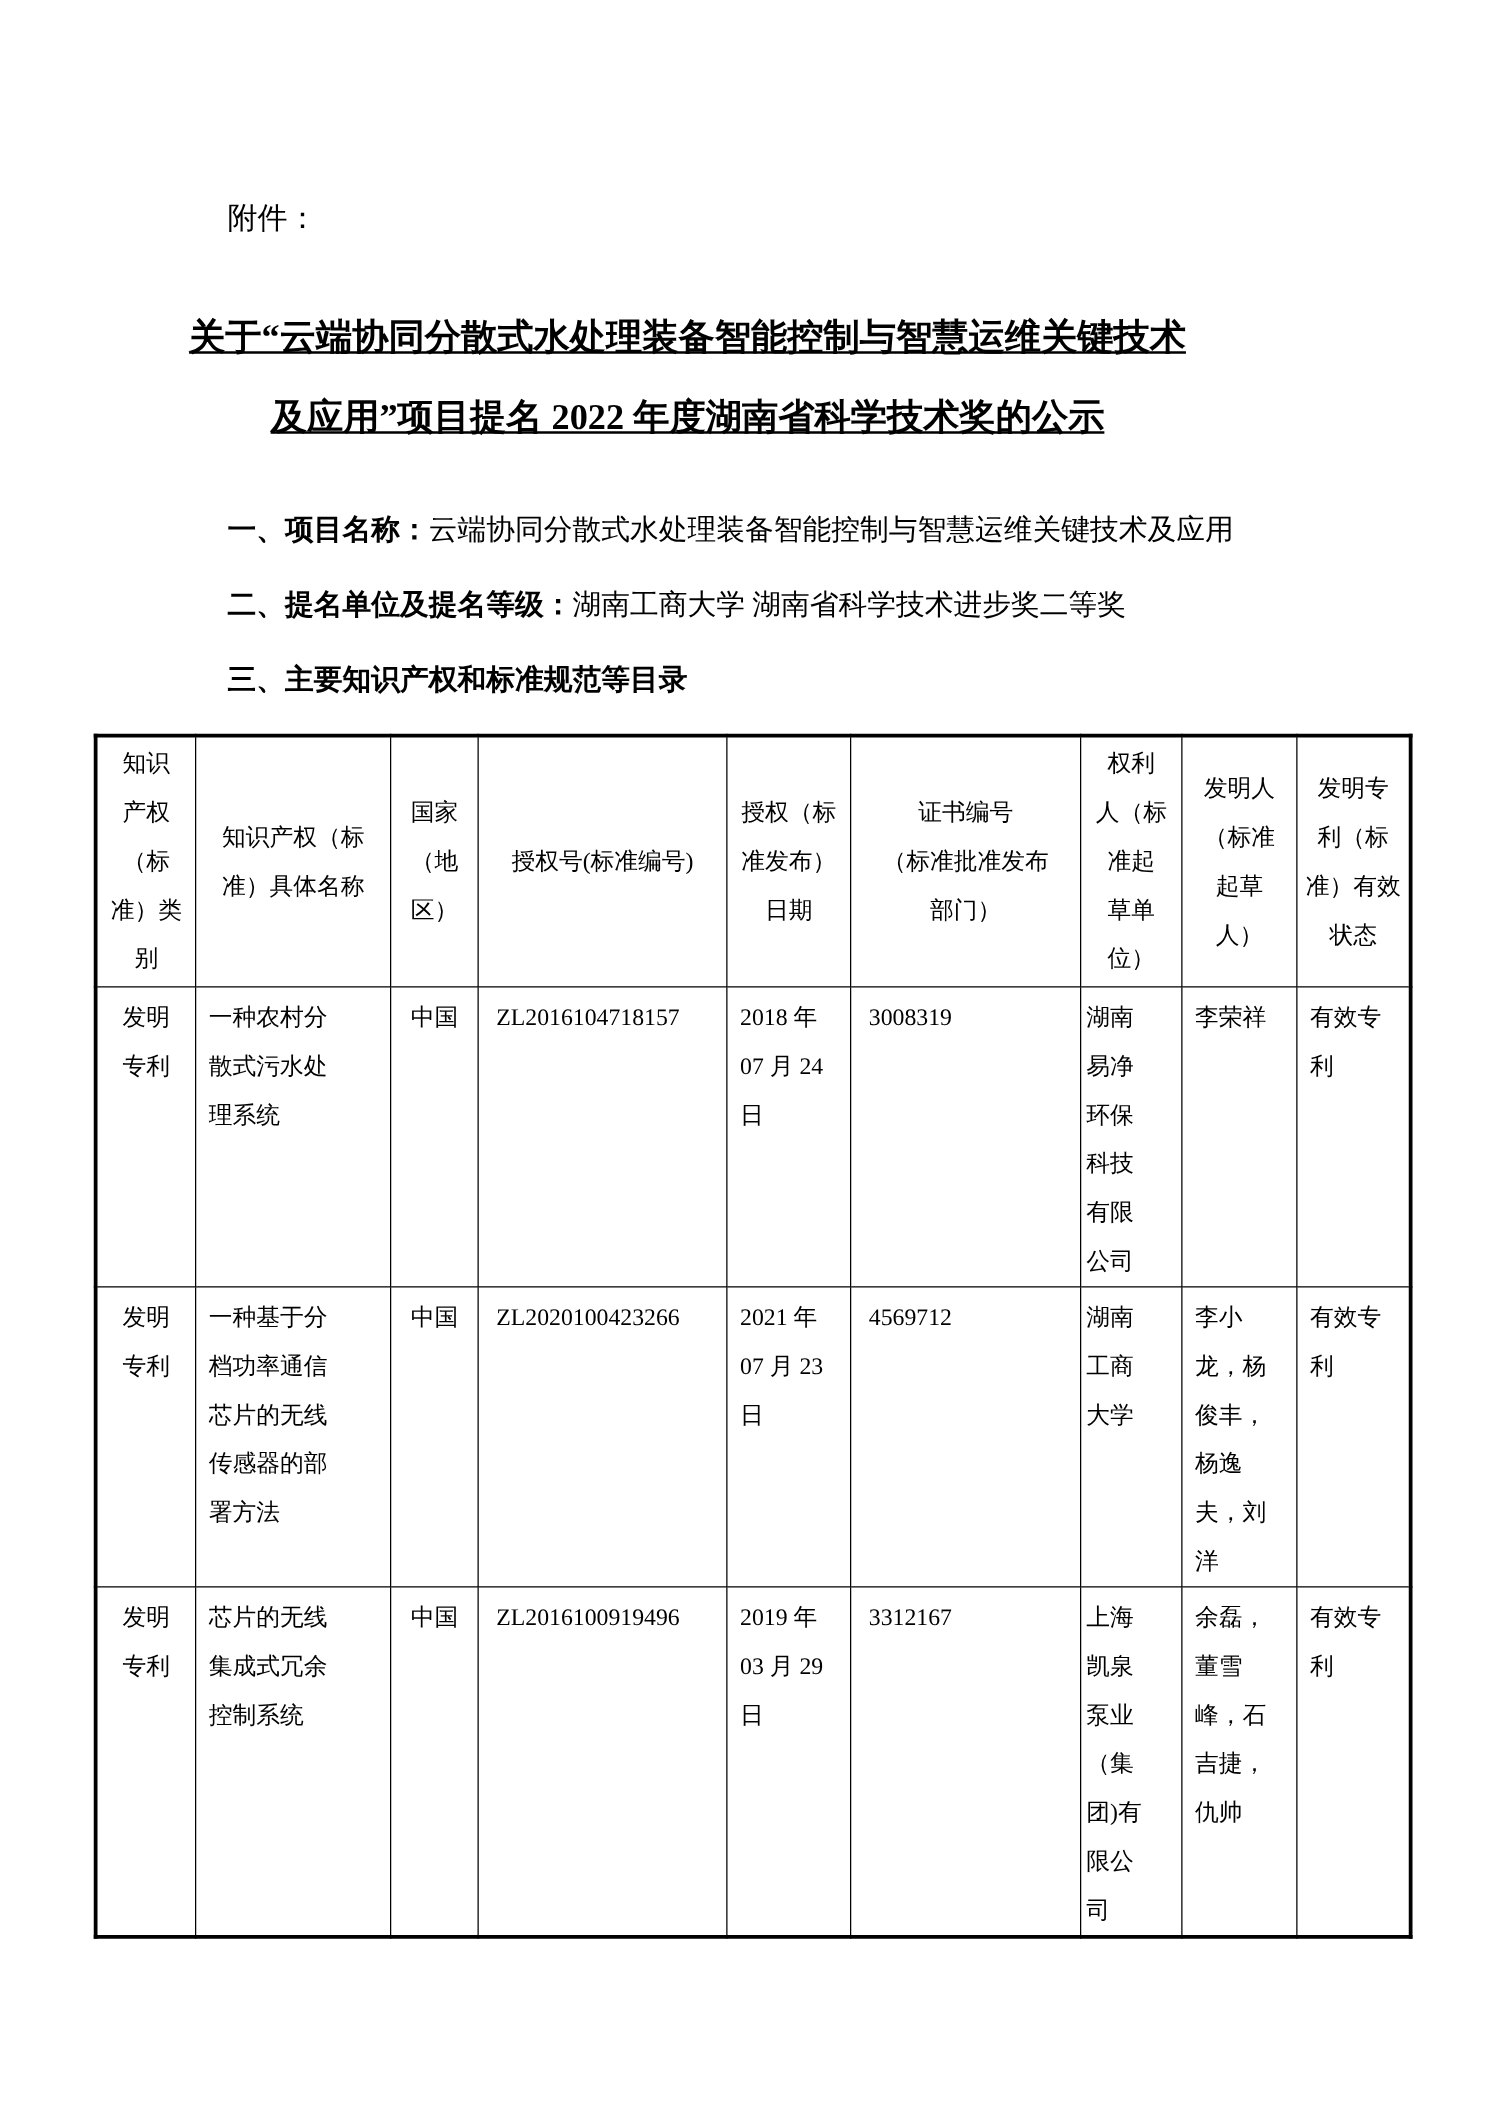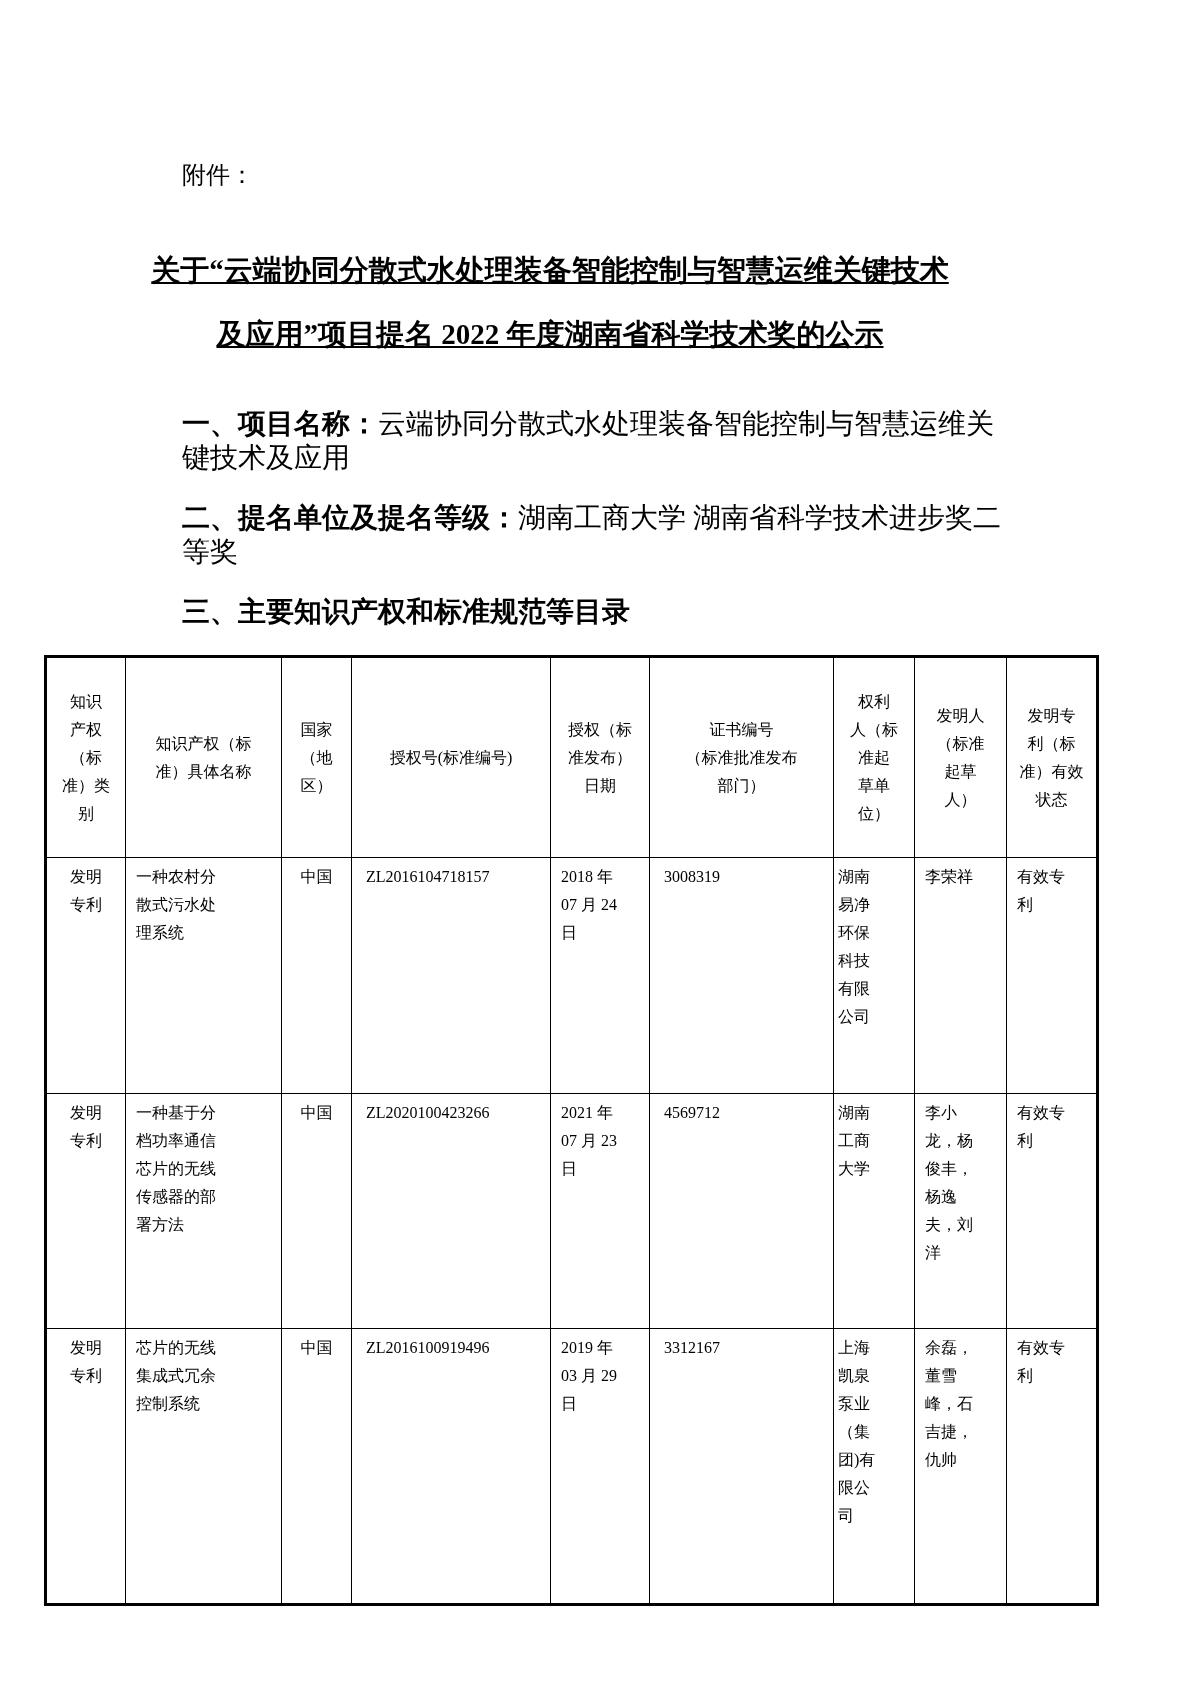--- a/index.html
+++ b/index.html
@@ -25,34 +25,34 @@
     font-size: 29px;
     font-weight: bold;
     line-height: 64px;
     text-decoration: underline;
   }
 
   .items {
     margin-left: 182px;
     margin-right: 90px;
     margin-top: 41px;
-    font-size: 28px;
+    font-size: 23px;
   }
   .item { line-height: 34px; margin-bottom: 26px; }
   .item-label { font-weight: bold; }
   .item-text { font-weight: normal; }
 
   table.patents {
-    margin-left: 44px;
+    margin-left: 75px;
     margin-top: 22px;
     border-collapse: collapse;
     table-layout: fixed;
     width: 1052px;
-    font-size: 16px;
-    line-height: 28px;
+    font-size: 19px;
+    line-height: 39px;
   }
   table.patents, table.patents tr, table.patents th, table.patents td {
     border: 1.6px solid #000000;
   }
   table.patents { border-width: 3px; }
   table.patents th {
     font-weight: normal;
     text-align: center;
     vertical-align: middle;
     white-space: pre-line;

